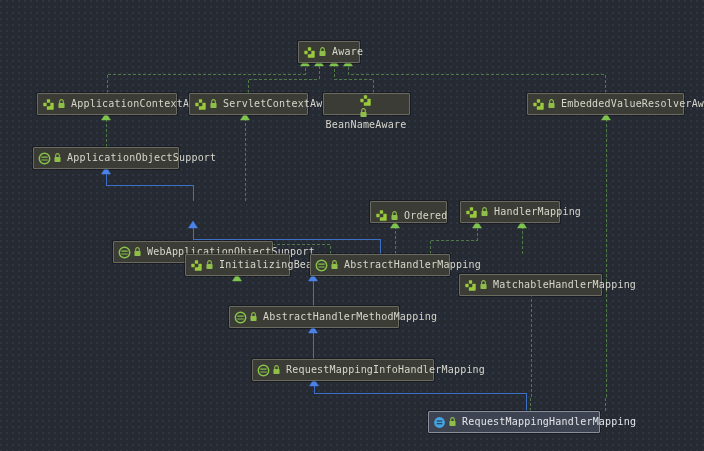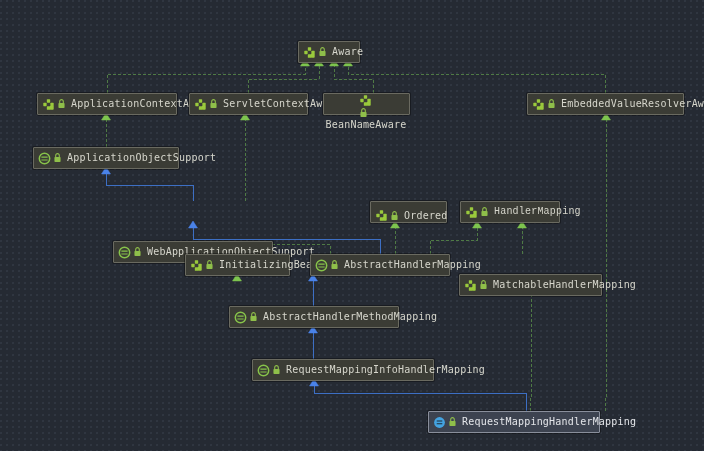--- a/index.html
+++ b/index.html
@@ -209,21 +209,21 @@
           <rect x="9" y="5.2" width="3.6" height="3.6" rx="0.6" fill="#9aca3c"></rect>
           <rect x="5.2" y="9" width="3.6" height="3.6" rx="0.6" fill="#9aca3c"></rect>
           <rect x="8.4" y="8.4" width="4.2" height="4.2" rx="0.8" fill="#9aca3c"></rect>
         </svg>
         <svg viewBox="0 0 10 13" class="lock-icon">
           <path d="M 3 5.5 L 3 3.6 A 2 2 0 0 1 7 3.6 L 7 5.5" fill="none" stroke="#8fbf4a" stroke-width="1.2"></path>
           <rect x="1.6" y="5.3" width="6.8" height="5.6" rx="0.9" fill="#8fbf4a"></rect>
         </svg>
         <span class="node-label">Ordered</span>
       </div>
-      <div class="node" title="HandlerMapping" style="left: 460px; top: 201px; width: 100px; font-family: Liberation Mono, monospace;">
+      <div class="node" title="HandlerMapping" style="left: 460px; top: 201px; width: 100px;">
         <svg viewBox="0 0 14 14" class="node-icon">
           <rect x="5.2" y="1.4" width="3.6" height="3.6" rx="0.6" fill="#9aca3c"></rect>
           <rect x="1.4" y="5.2" width="3.6" height="3.6" rx="0.6" fill="#9aca3c"></rect>
           <rect x="9" y="5.2" width="3.6" height="3.6" rx="0.6" fill="#9aca3c"></rect>
           <rect x="5.2" y="9" width="3.6" height="3.6" rx="0.6" fill="#9aca3c"></rect>
           <rect x="8.4" y="8.4" width="4.2" height="4.2" rx="0.8" fill="#9aca3c"></rect>
         </svg>
         <svg viewBox="0 0 10 13" class="lock-icon">
           <path d="M 3 5.5 L 3 3.6 A 2 2 0 0 1 7 3.6 L 7 5.5" fill="none" stroke="#8fbf4a" stroke-width="1.2"></path>
           <rect x="1.6" y="5.3" width="6.8" height="5.6" rx="0.9" fill="#8fbf4a"></rect>

